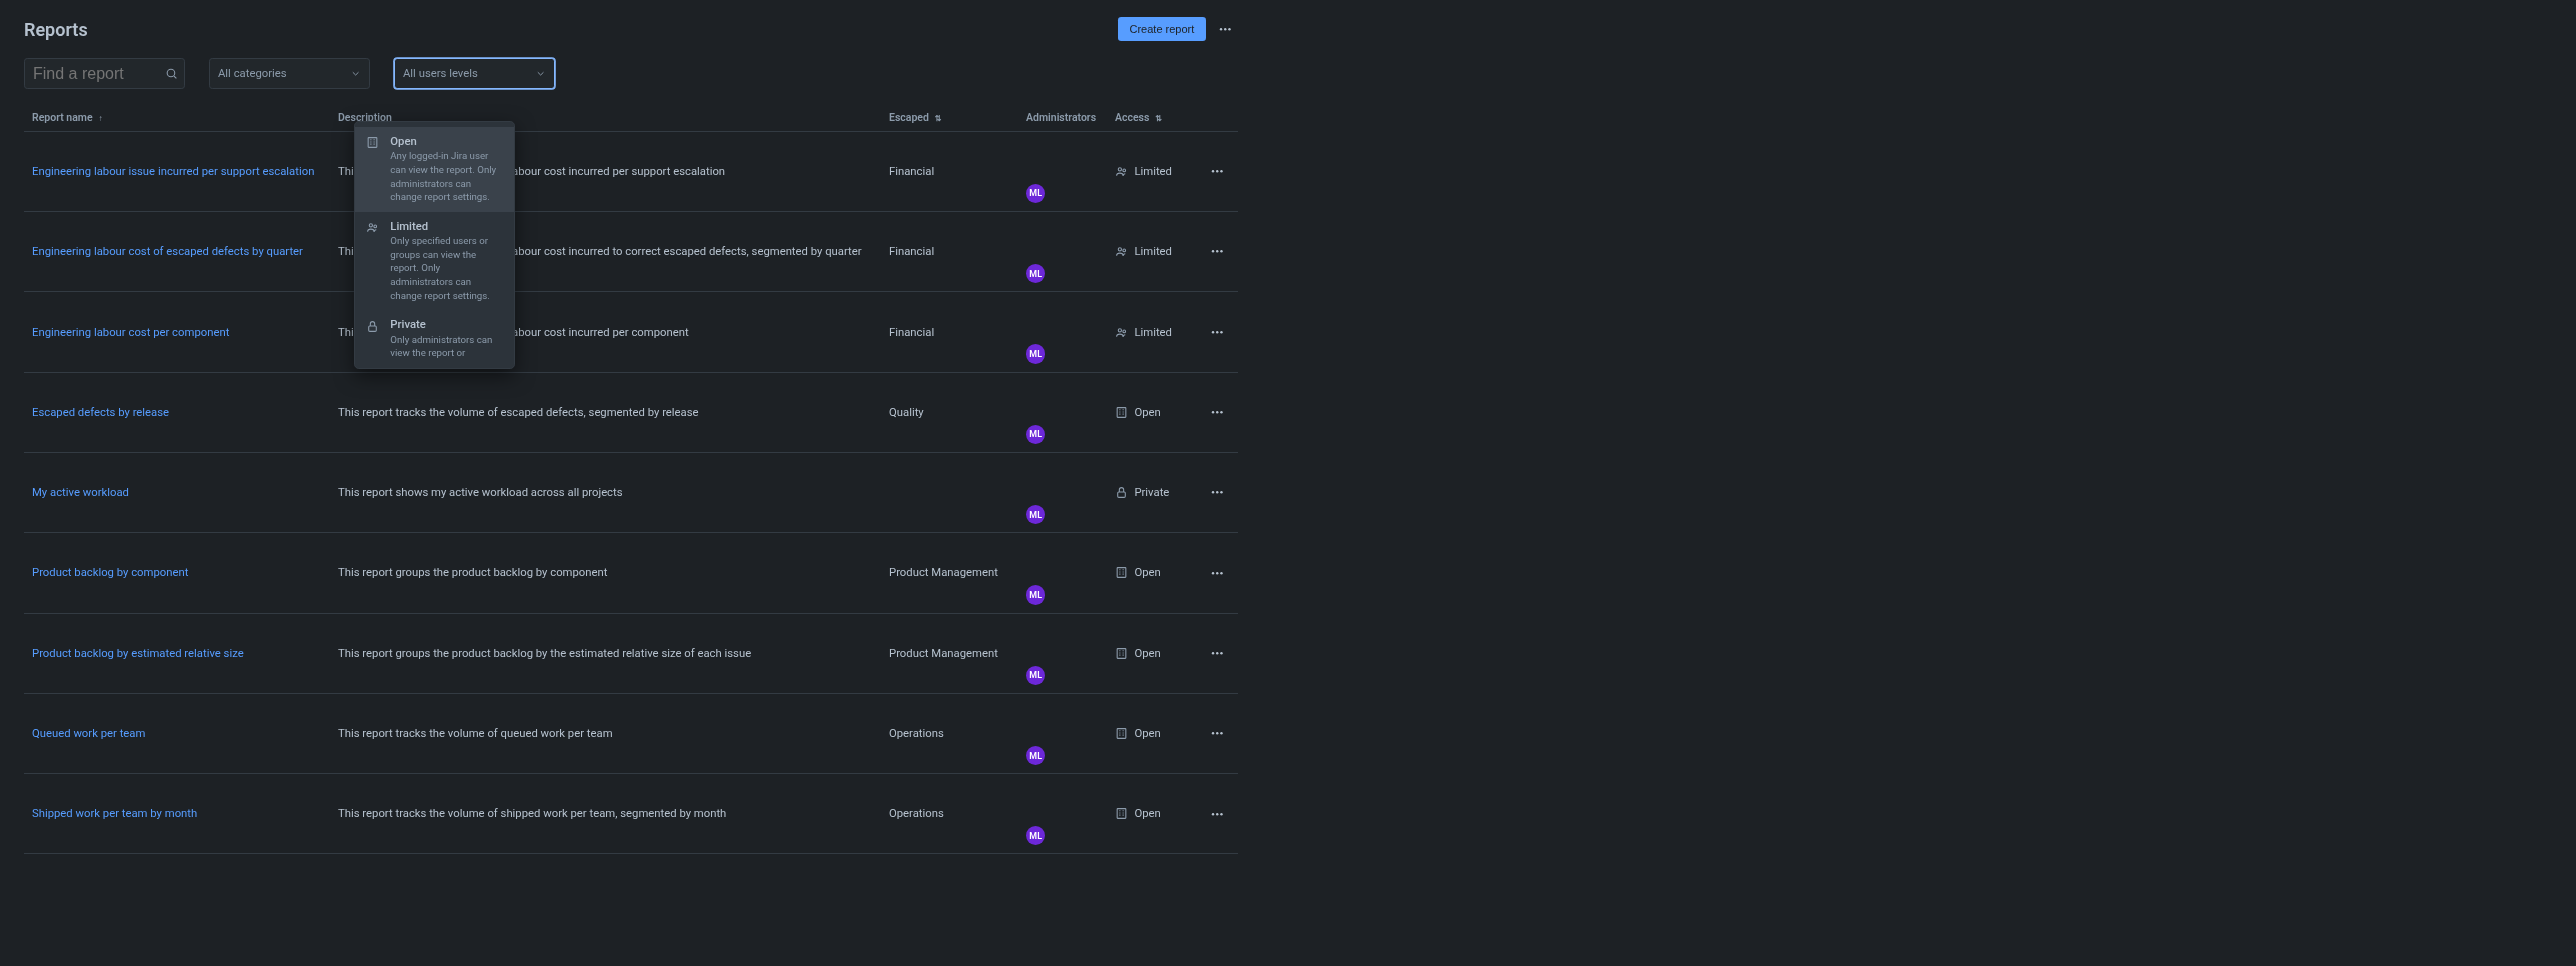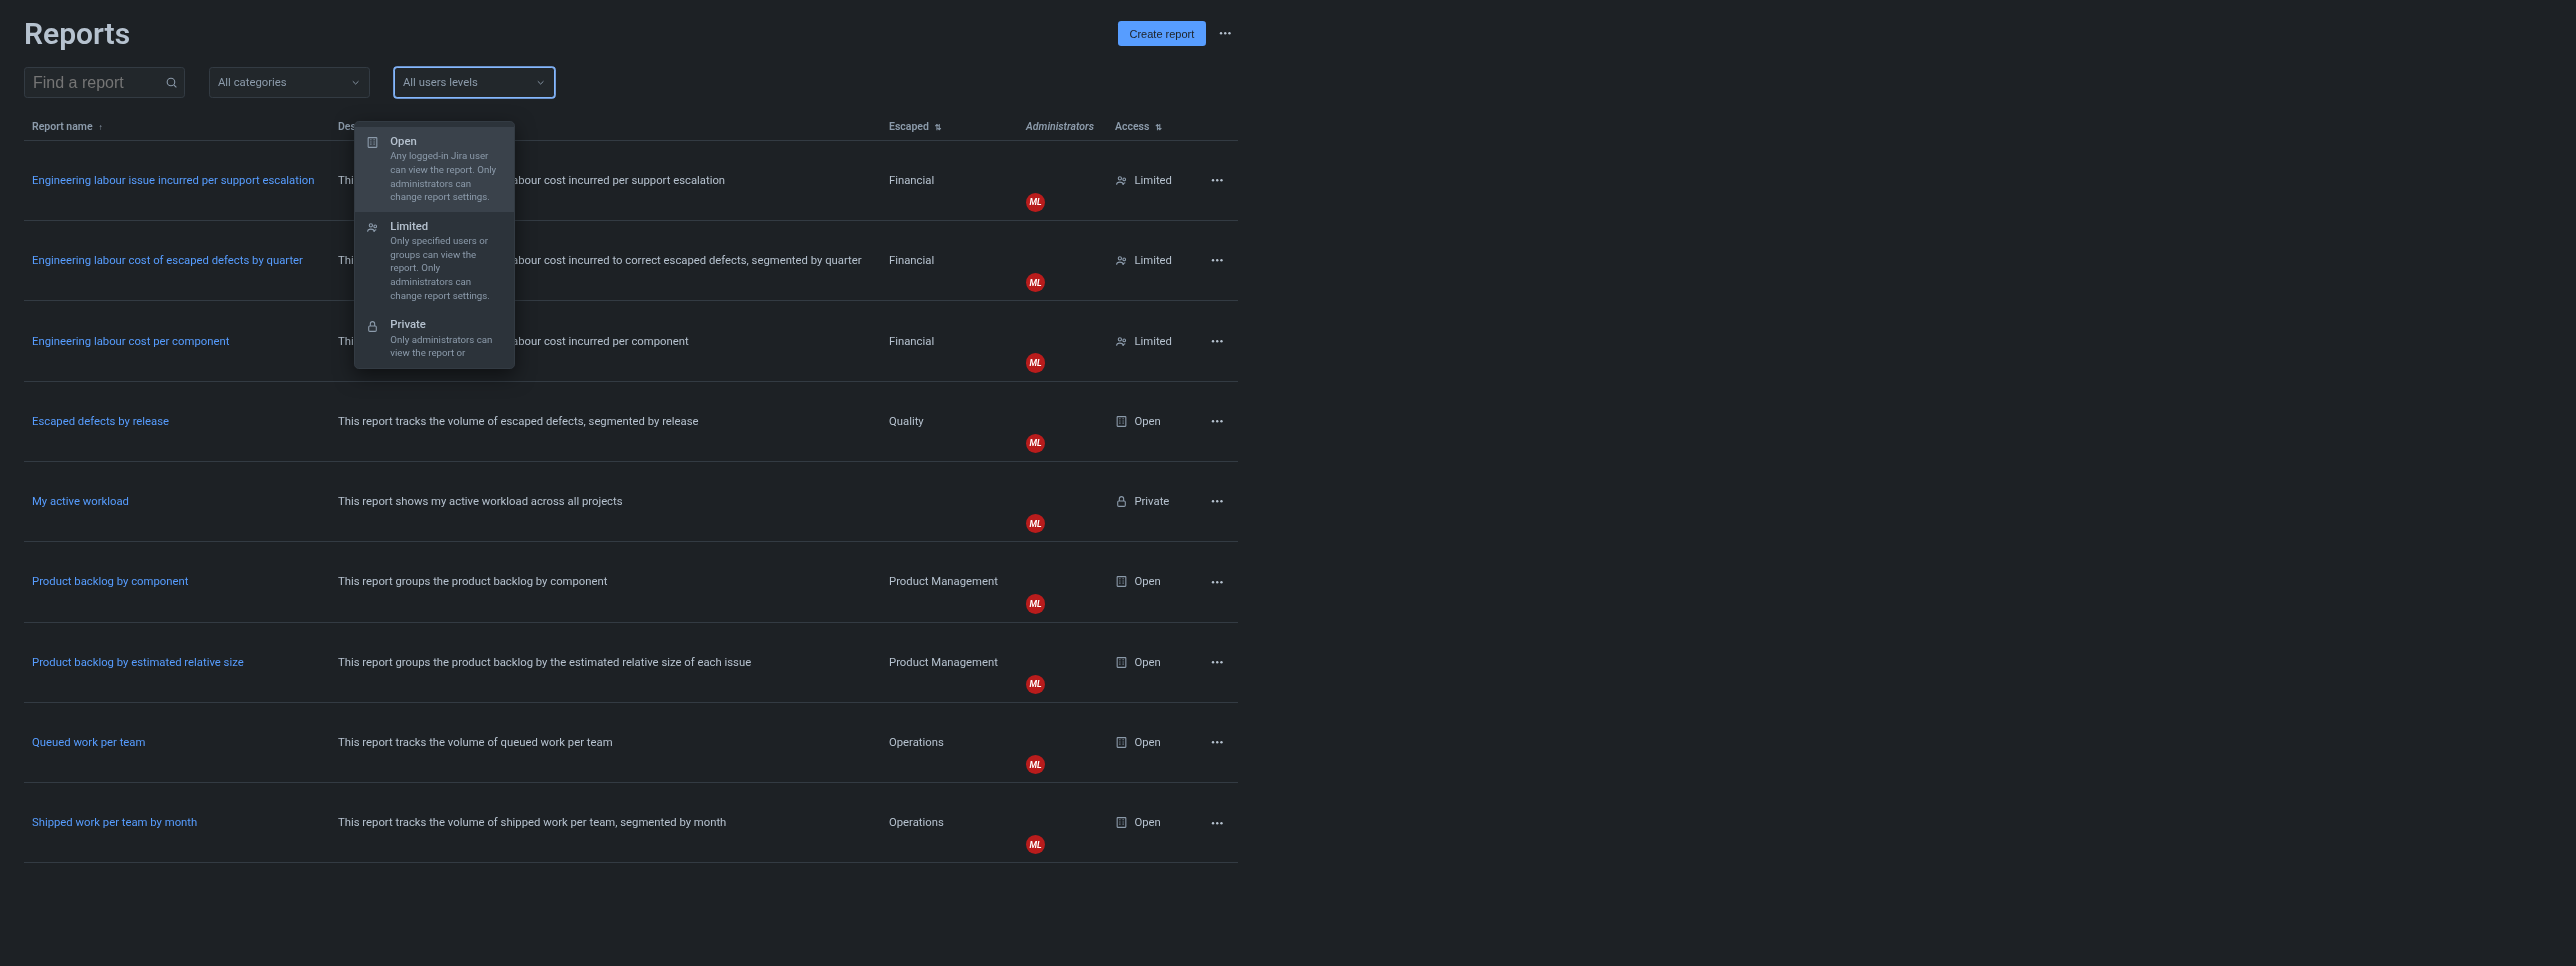--- a/index.html
+++ b/index.html
@@ -31,21 +31,21 @@
     margin-bottom: 3.2px;
   }
   .breadcrumb .logo {
     width: 13px; height: 13px; border-radius: 2.4px;
     background: #fff; display:inline-block;
   }
   .header-row {
     display: flex; align-items: center; justify-content: space-between;
     margin-bottom: 16px;
   }
-  h1 { margin: 0; font-size: 30px; font-weight: 600; color: var(--text); }
+  h1 { margin: 0; font-size: 18px; font-weight: 600; color: var(--text); }
   .header-actions { display:flex; gap:6.4px; align-items:center; }
   .btn-primary {
     background: var(--btn); color: var(--btn-text);
     border: none; border-radius: 3.2px;
     padding: 6.4px 11.3px; font-size: 11px; font-weight: 500;
     cursor: pointer;
     text-align: center;
   }
   .btn-icon {
     background: transparent; border: none; color: var(--text);
@@ -86,31 +86,31 @@
   .table tbody td {
     padding: 8px 8px;
     border-bottom: 0.8px solid var(--border);
     vertical-align: middle;
     white-space: nowrap;
   }
   .table tbody td.desc { white-space: nowrap; overflow: hidden; text-overflow: ellipsis; max-width: 580px; }
   .link { color: var(--link); cursor:pointer; }
   .avatar {
     width: 19.3px; height: 19.3px; border-radius: 50%;
-    background: #b91c1c; color: #fff;
+    background: #6d28d9; color: #fff;
     font-size: 8.9px; font-weight: 600;
     display:inline-flex; align-items:center; justify-content:center;margin-top:44px;
   }
   .access-cell { display:flex; align-items:center; gap:6.4px; }
   .access-icon { color: var(--text-dim); display:inline-flex; }
   .row-actions { text-align: right; }
   .col-name { width: 306px; }
   .col-desc { width: auto; }
   .col-cat { width: 137px; }
-  .col-admin { width: 89px; font-style: italic; }
+  .col-admin { width: 89px; }
   .col-access { width: 89px; }
   .col-actions { width: 32px; }
 
   
   .dropdown {
     position: absolute;
     top: 121px; left: 354px;
     width: 161px;
     background: var(--bg3);
     border: 0.8px solid var(--border);

